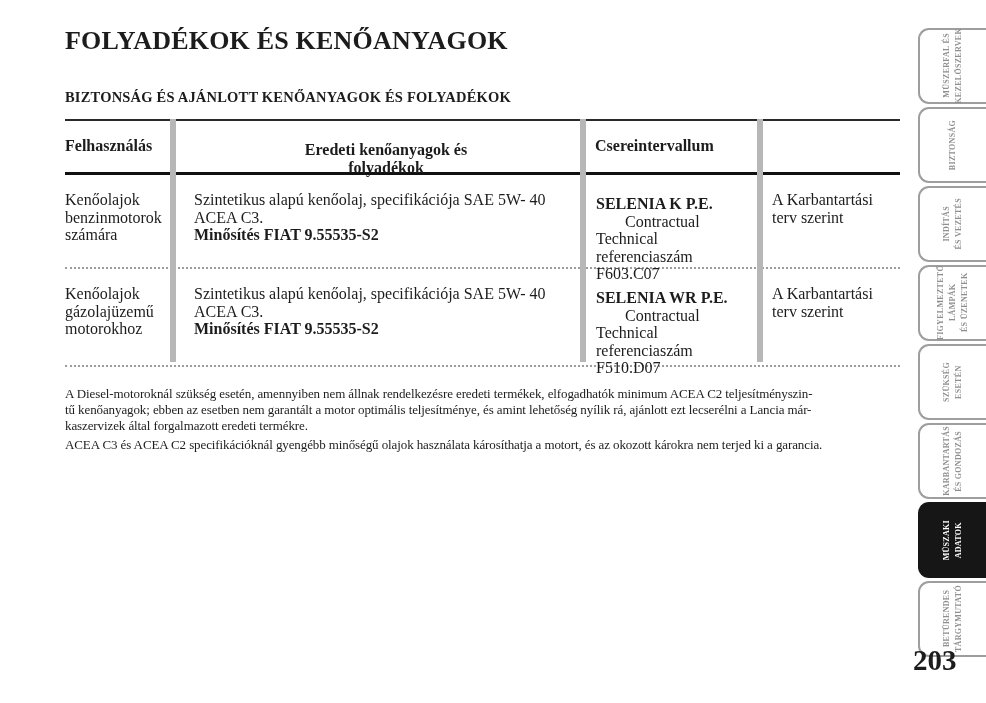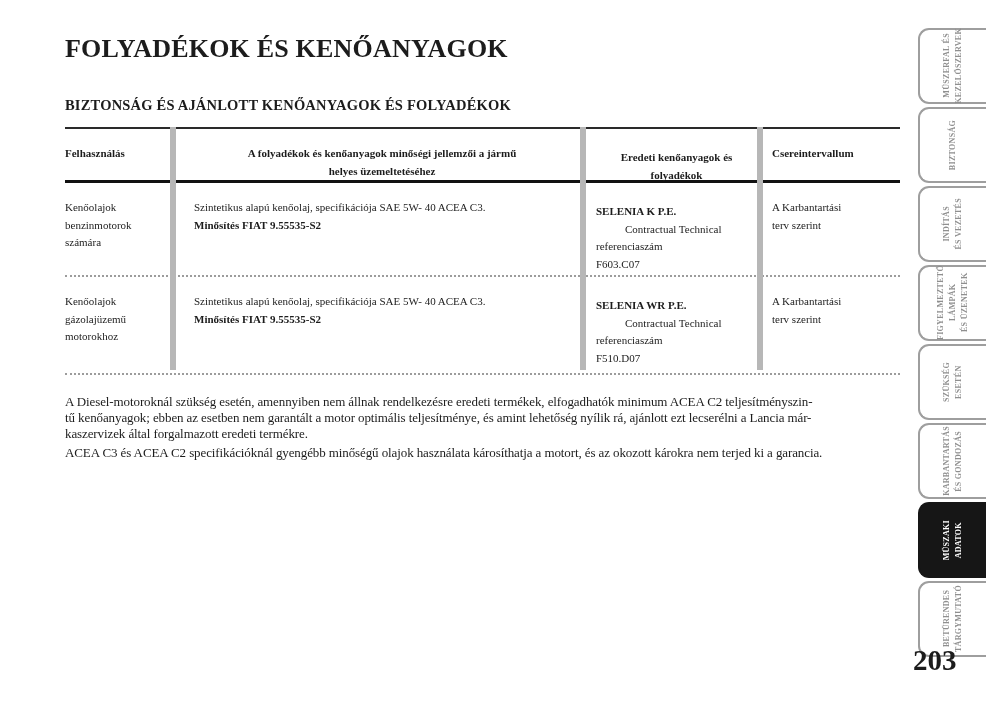--- a/index.html
+++ b/index.html
@@ -1,19 +1,19 @@
 <!DOCTYPE html>
 <html><head>
 <meta charset="utf-8">
 <style>
   * { margin: 0; padding: 0; box-sizing: border-box; }
   html, body { width: 986px; height: 703px; background: #ffffff; overflow: hidden; }
   body { font-family: "Liberation Serif", "DejaVu Serif", serif; color: #1c1c1c; position: relative; }
 
-  .content { position: absolute; left: 65px; top: 8px; width: 840px; }
+  .content { position: absolute; left: 65px; top: 0; width: 840px; }
 
   .page-title { margin-top: 26px; font-size: 26px; font-weight: bold; letter-spacing: 0.2px; }
   .page-subtitle { margin-top: 33px; font-size: 14.5px; font-weight: bold; letter-spacing: 0.2px; }
 
   
   .fluids-table { position: relative; margin-top: 13px; width: 835px; }
   .top-rule { height: 0; border-top: 2px solid #2a2a2a; }
   .thick-rule { height: 0; border-top: 3.5px solid #111; }
   .dotted-rule { height: 0; border-top: 2px dotted #9c9c9c; }
 
@@ -23,21 +23,21 @@
   .vbar.v3 { left: 692px; }
 
   .t-row { display: grid; grid-template-columns: 111px 404px 177px 143px; }
   .t-head { height: 51px; }
   .t-head .cell { font-weight: bold; font-size: 14.5px; padding-top: 8px; line-height: 18px; }
   .t-head .c-quality, .t-head .c-original { text-align: center; white-space: pre-line; }
   .t-head .c-interval { padding-left: 11px; }
 
   .t-body1 { height: 92px; }
   .t-body2 { height: 96px; }
-  .t-row .cell { font-size: 11px; line-height: 17.5px; padding-top: 16px; }
+  .t-row .cell { font-size: 16px; line-height: 17.5px; padding-top: 16px; }
   .cell.c-usage { white-space: pre-line; padding-right: 4px; }
   .cell.c-quality { padding-left: 18px; padding-right: 10px; }
   .cell.c-original { padding-left: 16px; padding-top: 20px; }
   .cell.c-interval { padding-left: 15px; white-space: pre-line; }
   .bold { font-weight: bold; }
   .pre { white-space: pre-line; margin-left: 29px; }
 
   
   .notes { margin-top: 19px; width: 845px; }
   .note { font-size: 13px; line-height: 16px; white-space: pre-line; letter-spacing: -0.1px; }
@@ -71,22 +71,20 @@
 
   <div class="fluids-table">
     <div class="top-rule"></div>
 
     <div class="vbar v1"></div>
     <div class="vbar v2"></div>
     <div class="vbar v3"></div>
 
     <div class="t-row t-head">
       <div class="cell c-usage">Felhasználás</div>
-      <div class="cell c-quality">A folyadékok és kenőanyagok minőségi jellemzői a jármű
-helyes üzemeltetéséhez</div>
       <div class="cell c-original">Eredeti kenőanyagok és
 folyadékok</div>
       <div class="cell c-interval">Csereintervallum</div>
     </div>
 
     <div class="thick-rule"></div>
 
     <div class="t-row t-body1">
       <div class="cell c-usage">Kenőolajok
 benzinmotorok

